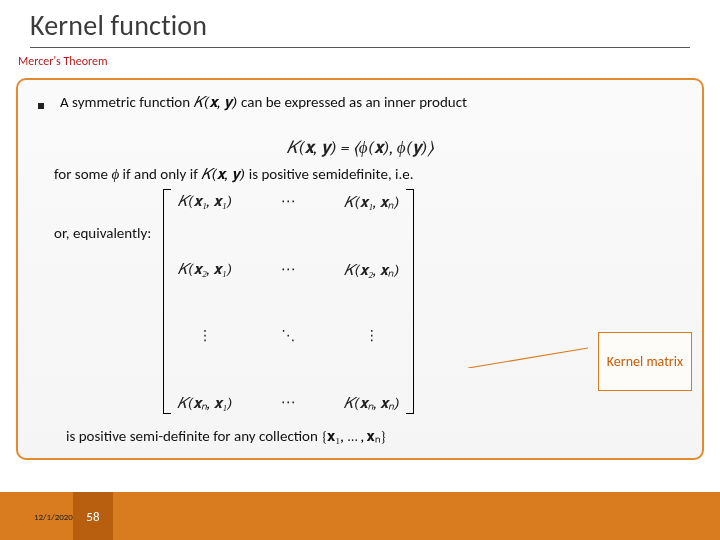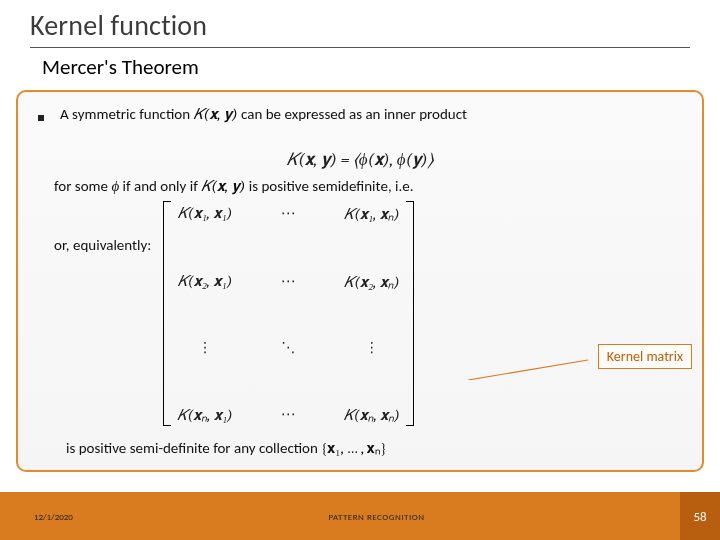--- a/index.html
+++ b/index.html
@@ -18,23 +18,23 @@
     color: #3b3b3b;
     padding: 8px 0 4px 30px;
     letter-spacing: 0.2px;
   }
   .hr {
     height: 1px;
     background: #555;
     margin: 0 30px 6px 30px;
   }
   .subtitle {
-    font-size: 21px;
-    color: #000000;
-    padding: 0 0 6px 42px;
+    font-size: 12px;
+    color: #b91c1c;
+    padding: 0 0 6px 18px;
   }
   .content-box {
     margin: 4px 16px 0 16px;
     border: 2px solid #e18a2e;
     border-radius: 10px;
     background: linear-gradient(to bottom, #fafafa 0%, #f5f5f5 100%);
     padding: 12px 20px 14px 20px;
     height: 382px;
     position: relative;
   }
@@ -107,21 +107,21 @@
     gap: 48px;
   }
   .mc { text-align: center; white-space: nowrap; }
   .ddots { font-size: 14px; }
   .callout {
     position: absolute;
     right: 10px;
     top: 252px;
     border: 1px solid #d87b1f;
     background: #fefcf8;
-    padding: 3px 8px;
+    padding: 20px 8px;
     font-size: 14px;
     color: #c75c0a;
   }
   .callout-line {
     position: absolute;
     right: 114px;
     top: 260px;
     width: 120px;
     height: 28px;
     pointer-events: none;
@@ -211,15 +211,14 @@
   <div class="callout">Kernel matrix</div>
 
   <div class="psd-line body-text">
     <span>is positive semi-definite for any collection </span><span class="mathn">{𝐱₁, … , 𝐱ₙ}</span>
   </div>
 
 </div>
 
 <div class="footer">
   <div class="date">12/1/2020</div>
-  <div class="ctr">PATTERN RECOGNITION</div>
   <div class="pg">58</div>
 </div>
 
 </body></html>

